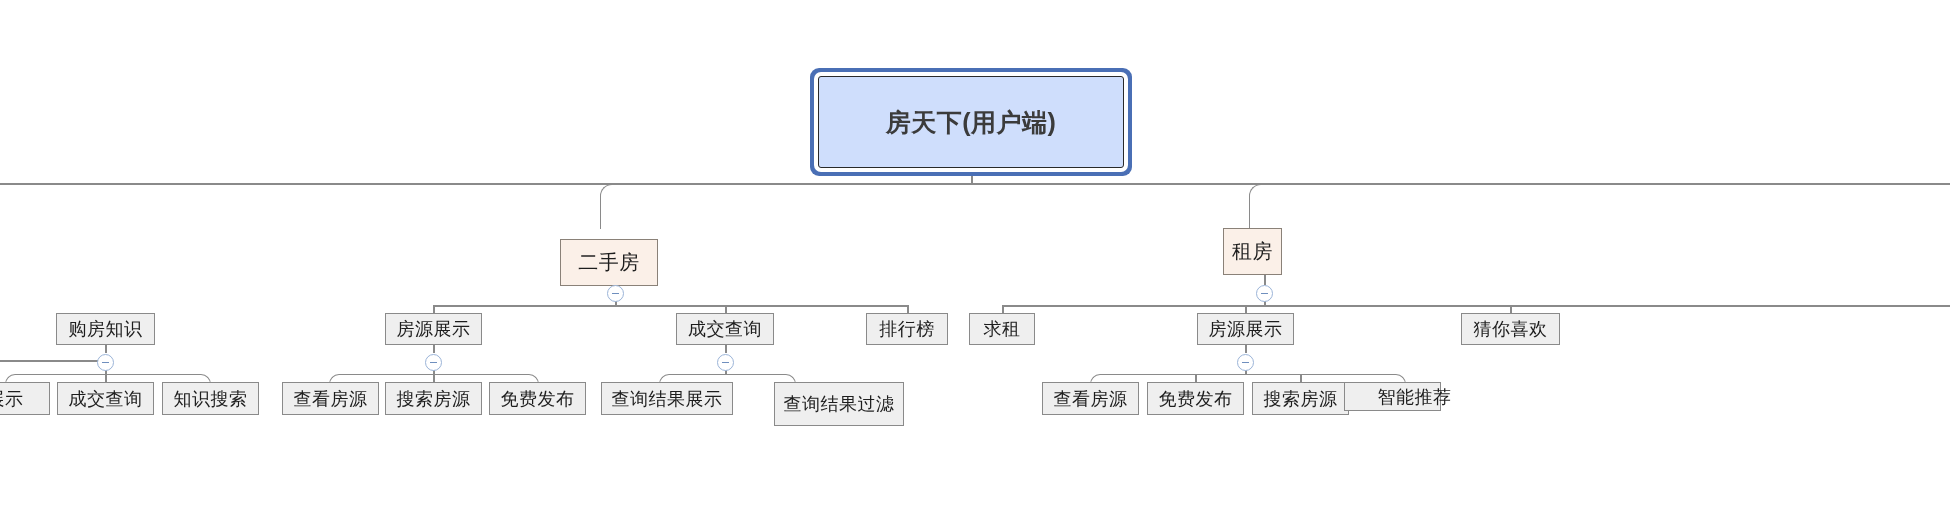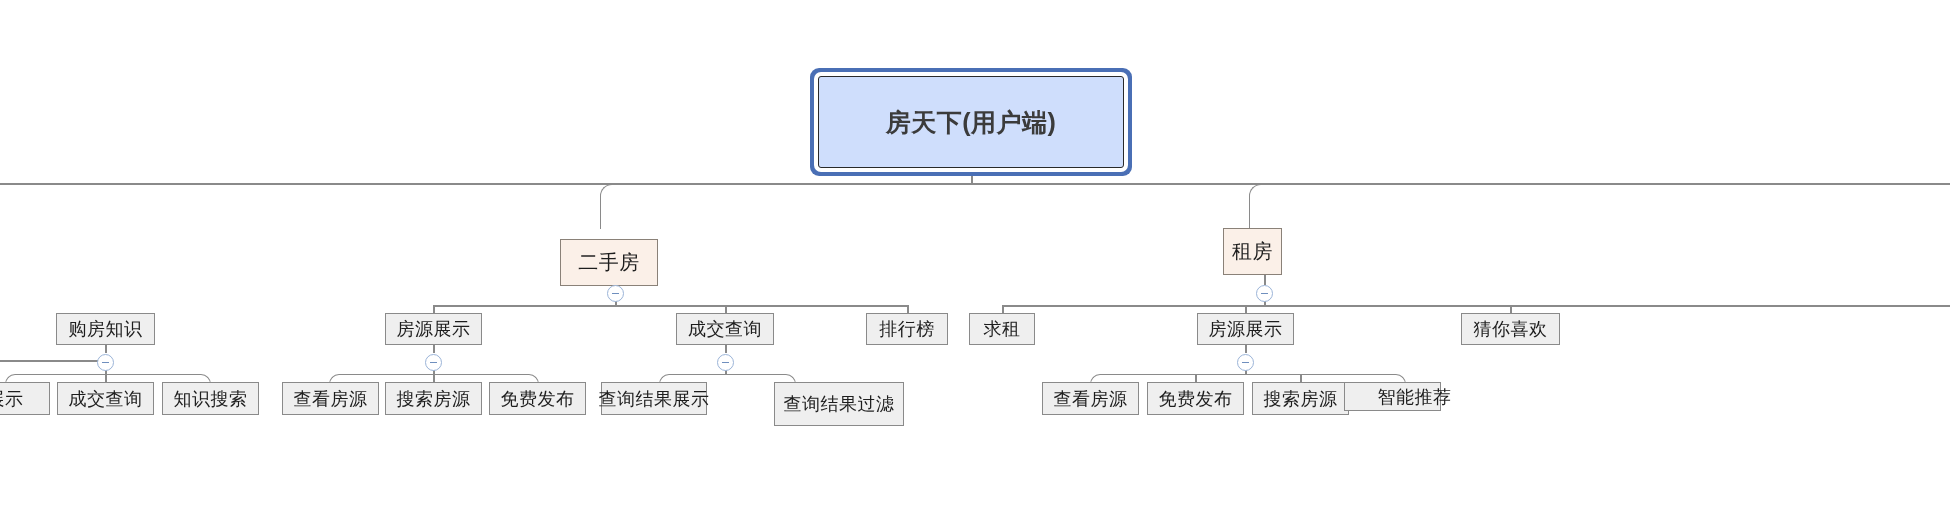--- a/index.html
+++ b/index.html
@@ -192,21 +192,21 @@
   <div class="node leaf" style="left:282px;top:335px;width:97px;height:33px;">
     <span>查看房源</span>
   </div>
   <div class="node leaf" style="left:385px;top:335px;width:97px;height:33px;">
     <span>搜索房源</span>
   </div>
   <div class="node leaf" style="left:489px;top:335px;width:97px;height:33px;">
     <span>免费发布</span>
   </div>
 
-  <div class="node leaf" style="left:601px;top:335px;width:106px;height:33px;">
+  <div class="node leaf" style="left:601px;top:335px;width:132px;height:33px;">
     <span>查询结果展示</span>
   </div>
   <div class="node leaf" style="left:774px;top:335px;width:130px;height:44px;">
     <span>查询结果过滤</span>
   </div>
 
   <div class="node leaf" style="left:1042px;top:335px;width:97px;height:33px;">
     <span>查看房源</span>
   </div>
   <div class="node leaf" style="left:1147px;top:335px;width:97px;height:33px;">

